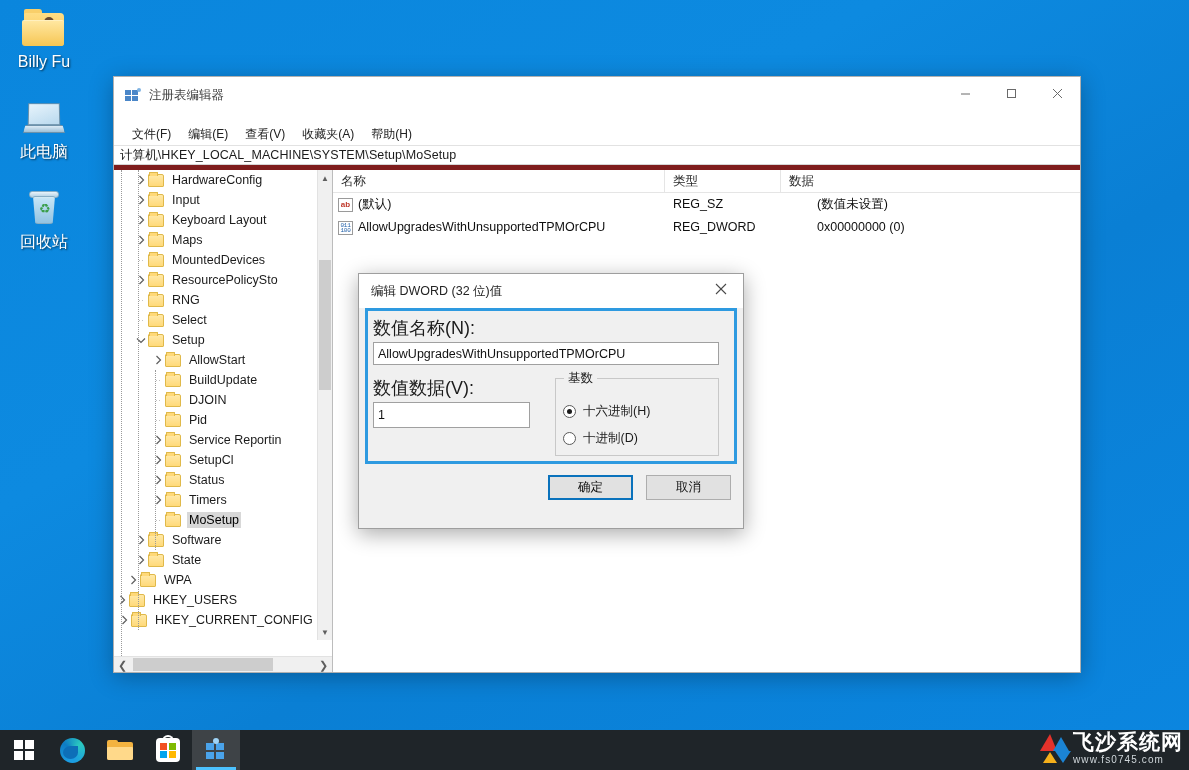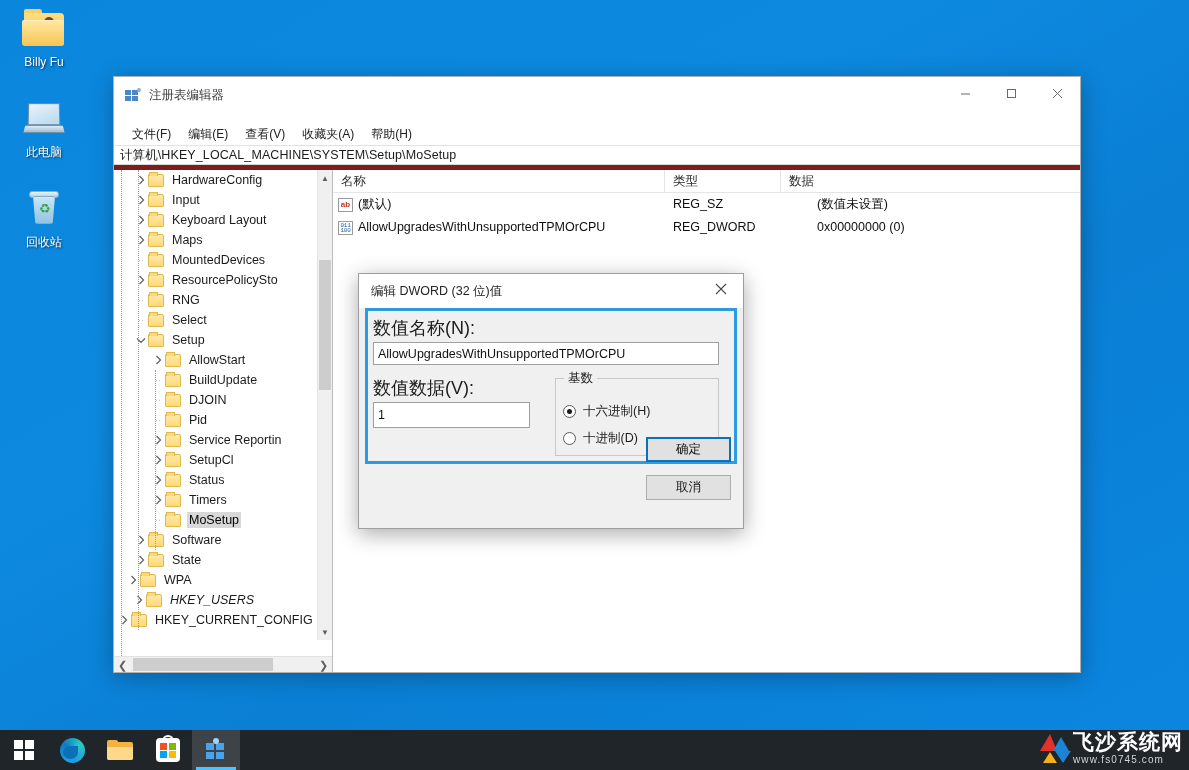--- a/index.html
+++ b/index.html
@@ -19,21 +19,21 @@
     position: absolute; left: 0; top: 8px; width: 88px;
   }
   .dicon {
     width: 88px; height: 82px;
     display: flex; flex-direction: column; align-items: center;
     margin-bottom: 8px;
     cursor: default;
   }
   .dicon .glyph { width: 48px; height: 44px; position: relative; }
   .dicon .dlabel {
-    color: #fff; font-size: 12px; margin-top: 3px;
+    color: #fff; font-size: 16px; margin-top: 3px;
     text-shadow: 1px 1px 2px rgba(0,0,0,.65);
     text-align: center; line-height: 14px;
     font-family: "Liberation Sans", sans-serif;
   }
   
   .ic-folder-user .f-back {
     position:absolute; left:4px; top:5px; width:40px; height:33px;
     background: linear-gradient(180deg,#ffdd84,#f7c452);
     border-radius: 2px 4px 3px 3px;
   }
@@ -676,21 +676,21 @@
               <span class="chev">
                 <svg width="7" height="10" viewBox="0 0 7 10">
                   <polyline points="1.5,1 5.5,5 1.5,9" fill="none" stroke="currentColor" stroke-width="1.2"></polyline>
                 </svg>
               </span>
               <span class="tfolder">
                 <i></i>
               </span>
               <span class="tlabel">WPA</span>
             </div>
-            <div class="tnode" style="padding-left: 18px; font-style: italic;">
+            <div class="tnode" style="padding-left: 1px;">
               <span class="chev">
                 <svg width="7" height="10" viewBox="0 0 7 10">
                   <polyline points="1.5,1 5.5,5 1.5,9" fill="none" stroke="currentColor" stroke-width="1.2"></polyline>
                 </svg>
               </span>
               <span class="tfolder">
                 <i></i>
               </span>
               <span class="tlabel">HKEY_USERS</span>
             </div>
@@ -782,21 +782,21 @@
 
     <div class="radio-row" style="left:204px; top:95px;">
       <span class="radio on"></span>
       <span>十六进制(H)</span>
     </div>
     <div class="radio-row" style="left:204px; top:122px;">
       <span class="radio"></span>
       <span>十进制(D)</span>
     </div>
 
-    <div class="dlg-btns" style="bottom:28px;flex-direction:column;">
+    <div class="dlg-btns" style="bottom:28px;">
       <div class="dbtn default">确定</div>
       <div class="dbtn">取消</div>
     </div>
   </div>
 </div>
 
 <div class="taskbar">
   <div class="tbitem">
     <div class="win-logo">
         <s></s>

